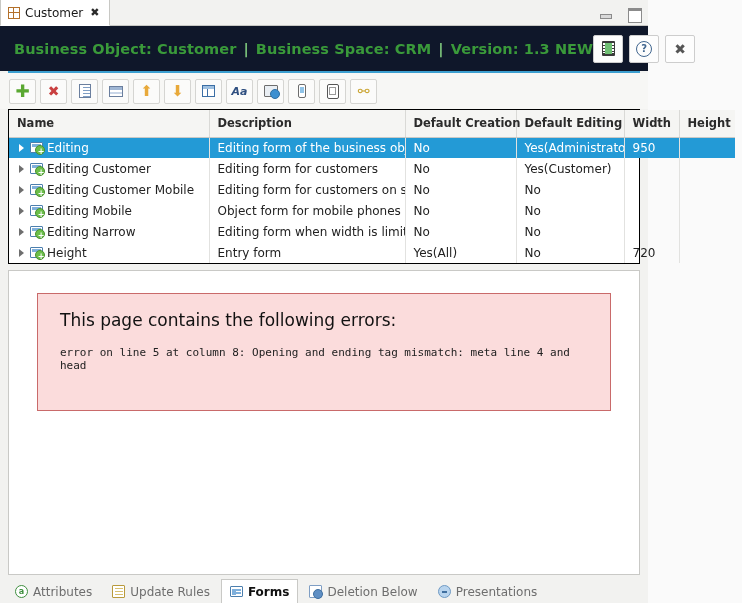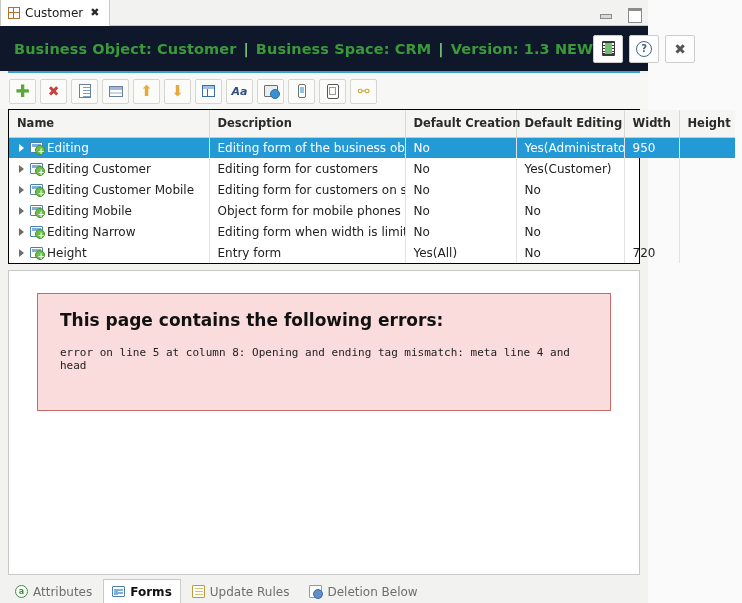--- a/index.html
+++ b/index.html
@@ -281,21 +281,21 @@
     overflow: hidden;
     padding: 22px 0 0 0;
   }
   #err-box {
     margin: 0 28px;
     background: #fbdcdc;
     border: 1px solid #c96a6a;
     padding: 16px 22px 20px 22px;
   }
   #err-title, #err-foot {
-    font-size: 17px; font-weight: bold; color: #111;
+    font-size: 17px; font-weight: normal; color: #111;
     font-family: "DejaVu Sans", "Liberation Sans", sans-serif;
   }
   #err-title { margin-bottom: 16px; }
   #err-msg {
     font-family: "DejaVu Sans Mono", "Liberation Mono", monospace;
     font-size: 11px; color: #222;
     margin-bottom: 18px;
   }
 
   
@@ -564,27 +564,31 @@
       <div id="err-title">This page contains the following errors:</div>
       <div id="err-msg">error on line 5 at column 8: Opening and ending tag mismatch: meta line 4 and head</div>
     </div>
   </div>
 
   <div id="bottom-tabs">
       <div class="btab">
         <span class="bic bic-attr">a</span>
         <span>Attributes</span>
       </div>
+      <div class="btab">
+        <span class="bic bic-update"></span>
+        <span>Update Rules</span>
+      </div>
       <div class="btab active">
         <span class="bic bic-forms"></span>
         <span>Forms</span>
       </div>
       <div class="btab">
-        <span class="bic bic-update"></span>
-        <span>Update Rules</span>
-      </div>
-      <div class="btab">
         <span class="bic bic-delete"></span>
         <span>Deletion Below</span>
       </div>
+      <div class="btab">
+        <span class="bic bic-pres"></span>
+        <span>Presentations</span>
+      </div>
     </div>
 
 </div>
 
 </body></html>

